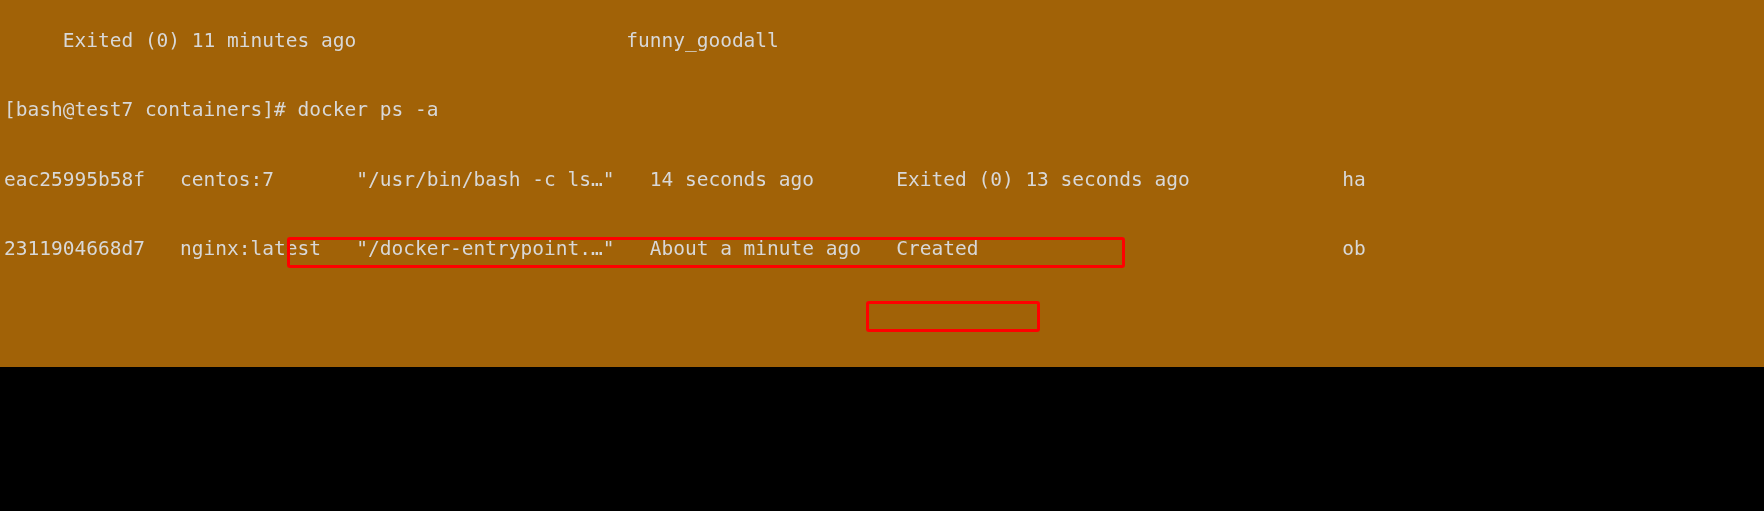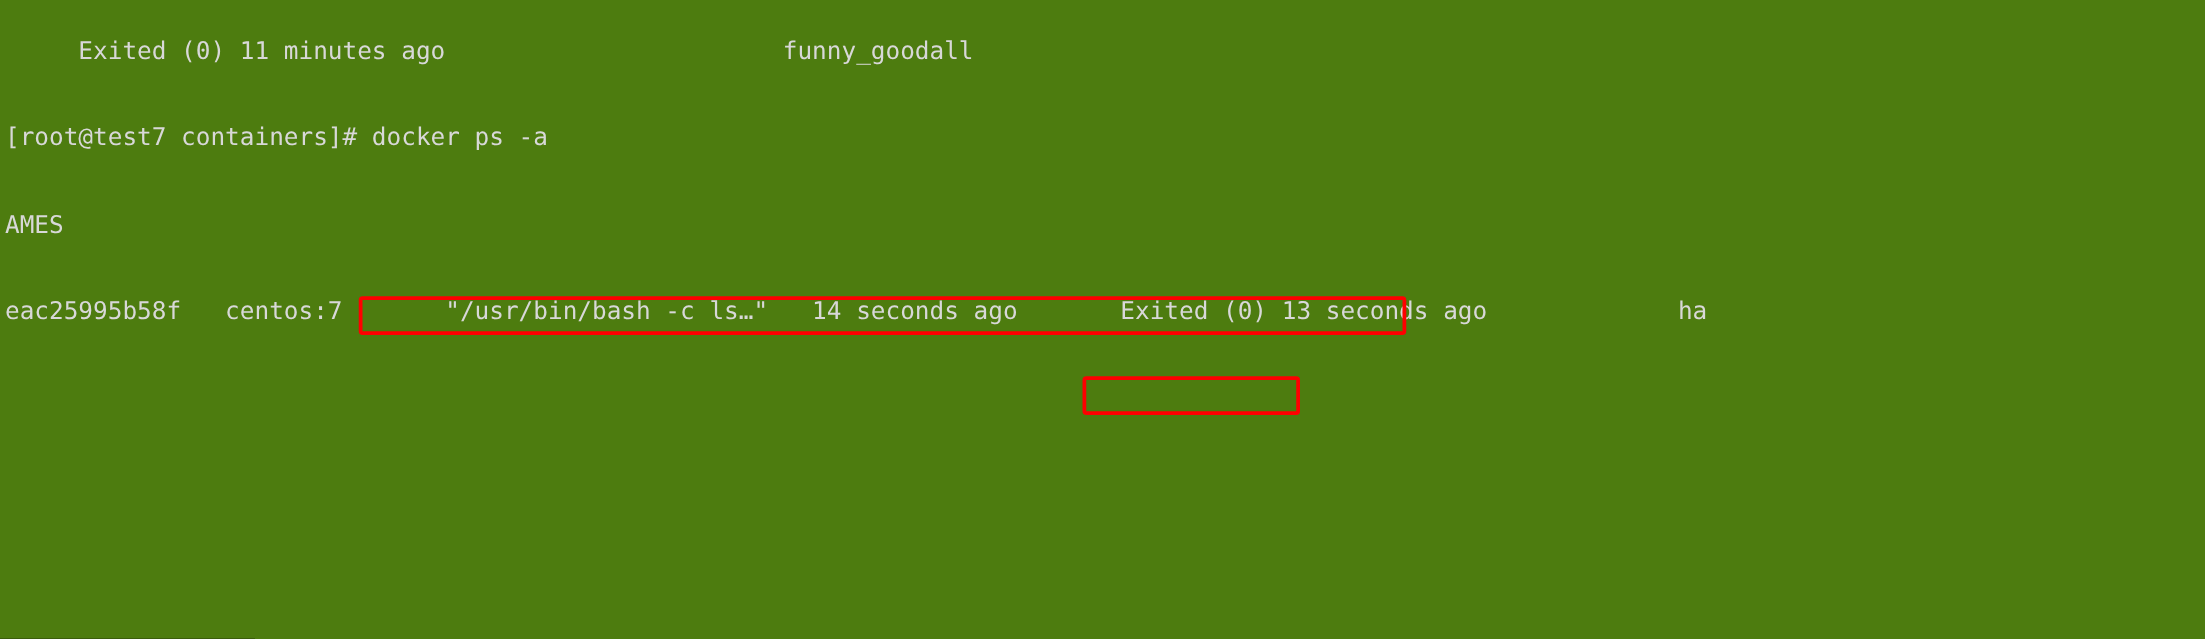--- a/index.html
+++ b/index.html
@@ -9,22 +9,22 @@
   }
   body {
     width: 1764px;
     height: 511px;
     overflow: hidden;
     font-family: "DejaVu Sans Mono", "Liberation Mono", monospace;
   }
   #terminal {
     position: relative;
     width: 1764px;
-    height: 511px;
-    background: #4d7c0f;
+    height: 367px;
+    background: #a16207;
     color: #d8d8d8;
     font-family: "DejaVu Sans Mono", "Liberation Mono", monospace;
     font-size: 19.5px;
     line-height: 23.1px;
     letter-spacing: 0px;
     overflow: hidden;
   }
   .screen {
     position: absolute;
     left: 4px;
@@ -56,23 +56,23 @@
     width: 174px;
     height: 31px;
   }
 </style>
 </head>
 <body>
 
 <div id="terminal">
   <div class="screen">
     <span class="line">     Exited (0) 11 minutes ago                       funny_goodall</span>
-    <span class="line">[root@test7 containers]# docker ps -a</span>
-    <span class="line">AMES</span>
+    <span class="line">[bash@test7 containers]# docker ps -a</span>
     <span class="line">eac25995b58f   centos:7       "/usr/bin/bash -c ls…"   14 seconds ago       Exited (0) 13 seconds ago             ha</span>
+    <span class="line">2311904668d7   nginx:latest   "/docker-entrypoint.…"   About a minute ago   Created                               ob</span>
     
     
     
     
     
     
     
     
     
     

